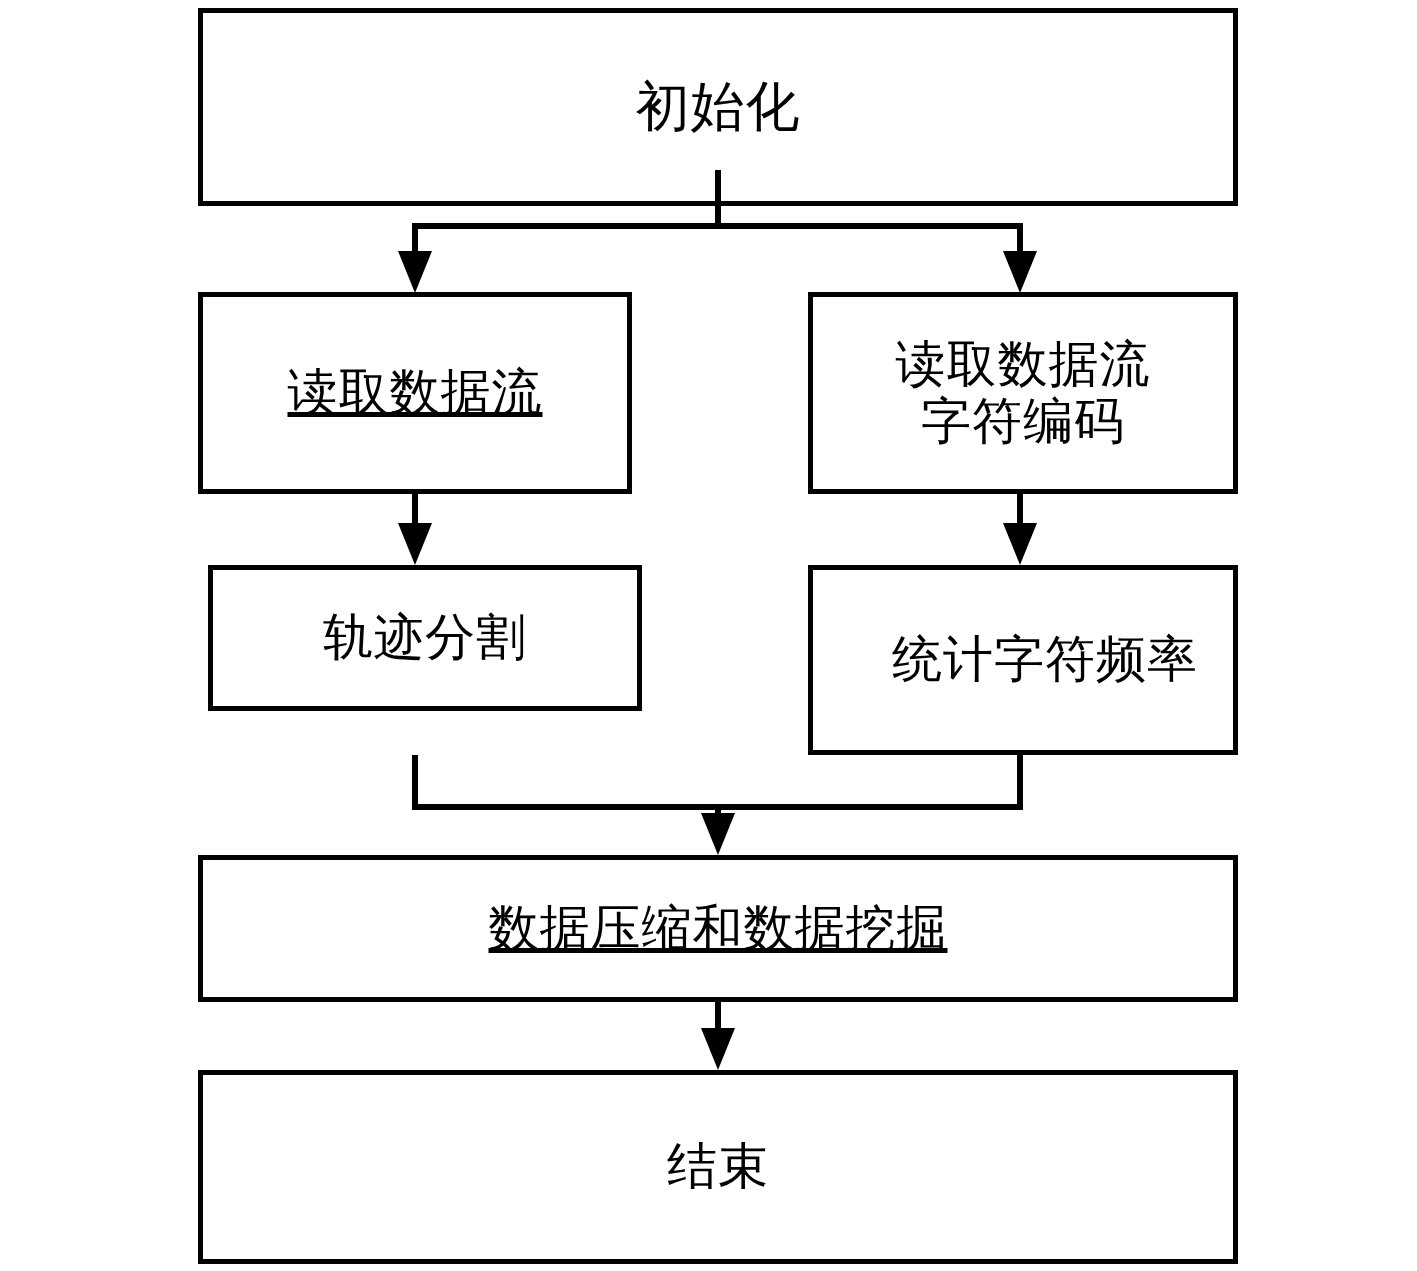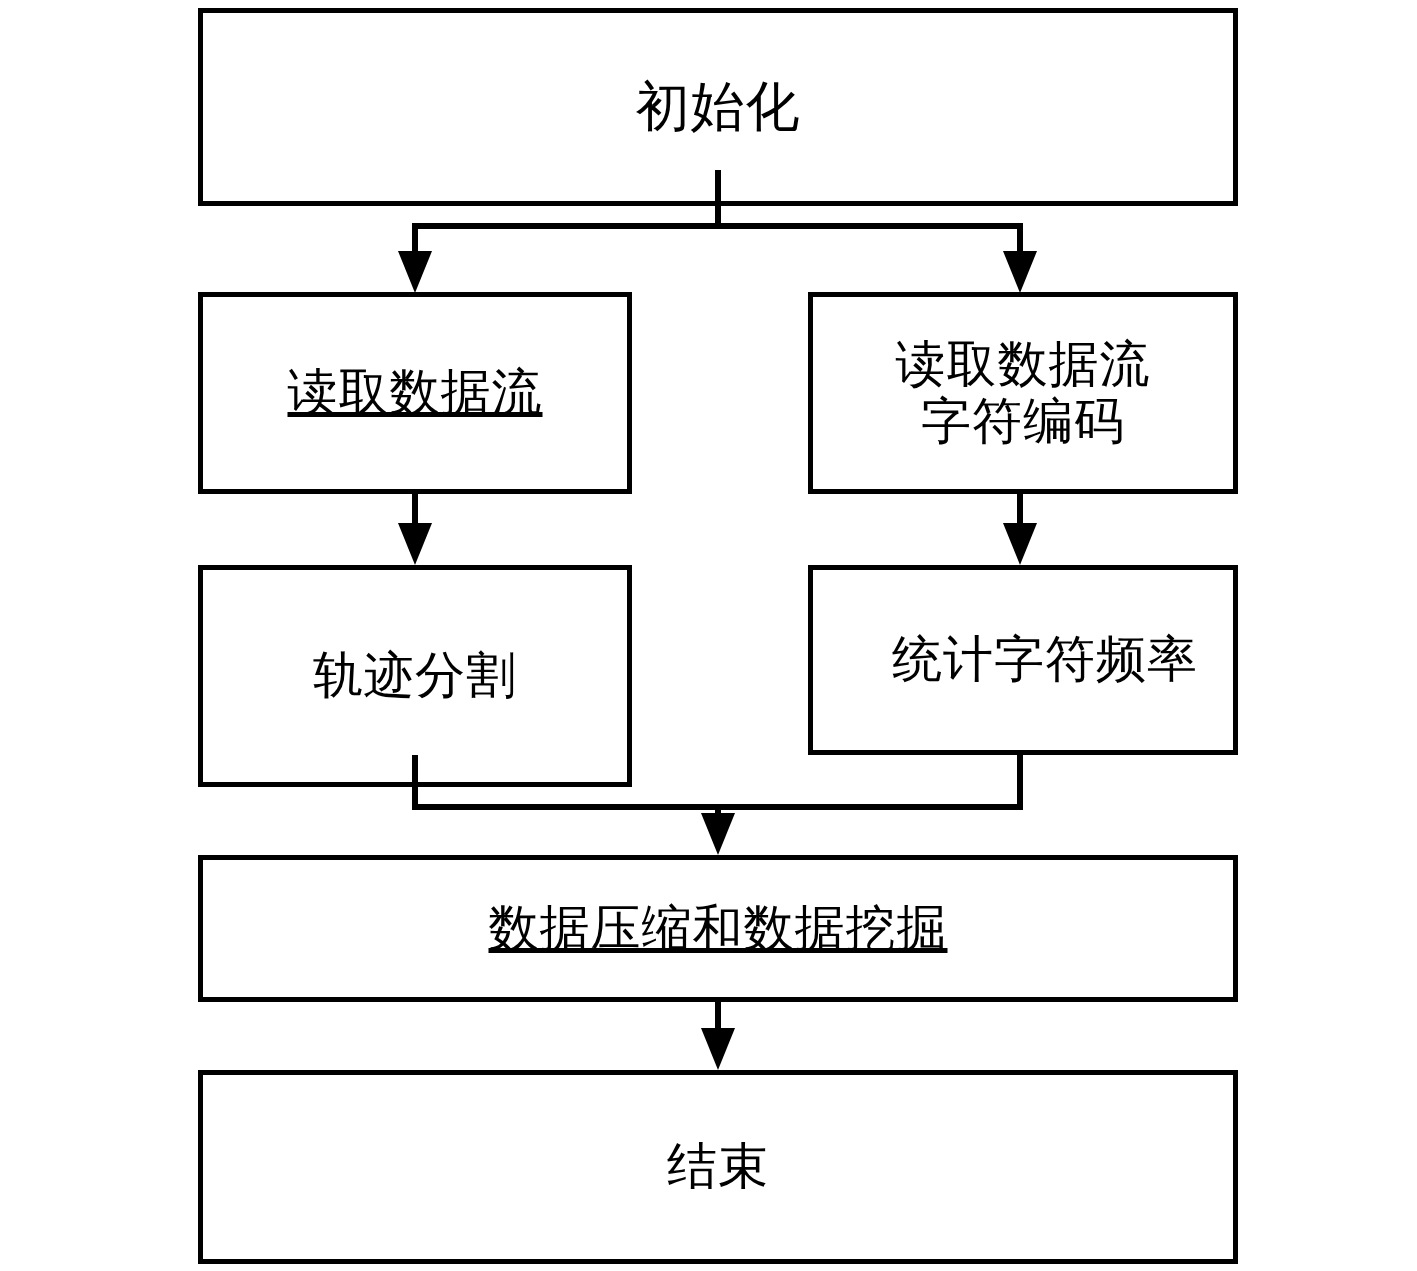--- a/index.html
+++ b/index.html
@@ -37,21 +37,21 @@
   
   #node-init        { left: 198px;  top: 8px;    width: 1040px; height: 198px; }
   #node-init .node-label        { font-size: 54px; }
 
   #node-read-stream { left: 198px;  top: 292px;  width: 434px; height: 202px; text-decoration: underline; }
   #node-read-stream .node-label { font-size: 50px; }
 
   #node-build-code  { left: 808px;  top: 292px;  width: 430px; height: 202px; }
   #node-build-code .node-label  { font-size: 50px; }
 
-  #node-segment     { left: 198px;  top: 565px;  width: 434px; height: 222px; }
+  #node-segment     { left: 208px;  top: 565px;  width: 434px; height: 146px; }
   #node-segment .node-label     { font-size: 50px; }
 
   #node-frequency   { left: 808px;  top: 565px;  width: 430px; height: 190px; }
   #node-frequency .node-label   { font-size: 50px; margin-left: 44px; }
 
   #node-compress    { left: 198px;  top: 855px;  width: 1040px; height: 147px; }
   #node-compress .node-label    { font-size: 50px; text-decoration: underline; }
 
   #node-end         { left: 198px;  top: 1070px; width: 1040px; height: 194px; }
   #node-end .node-label         { font-size: 50px; }

